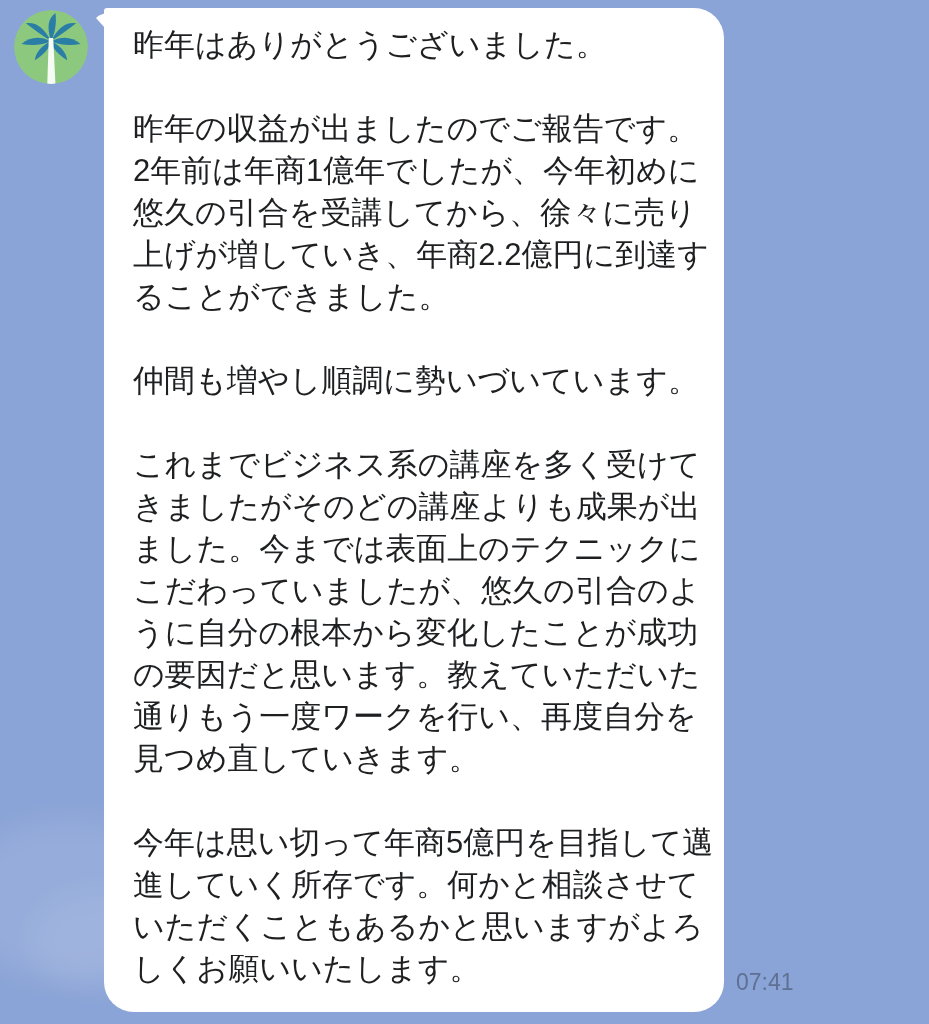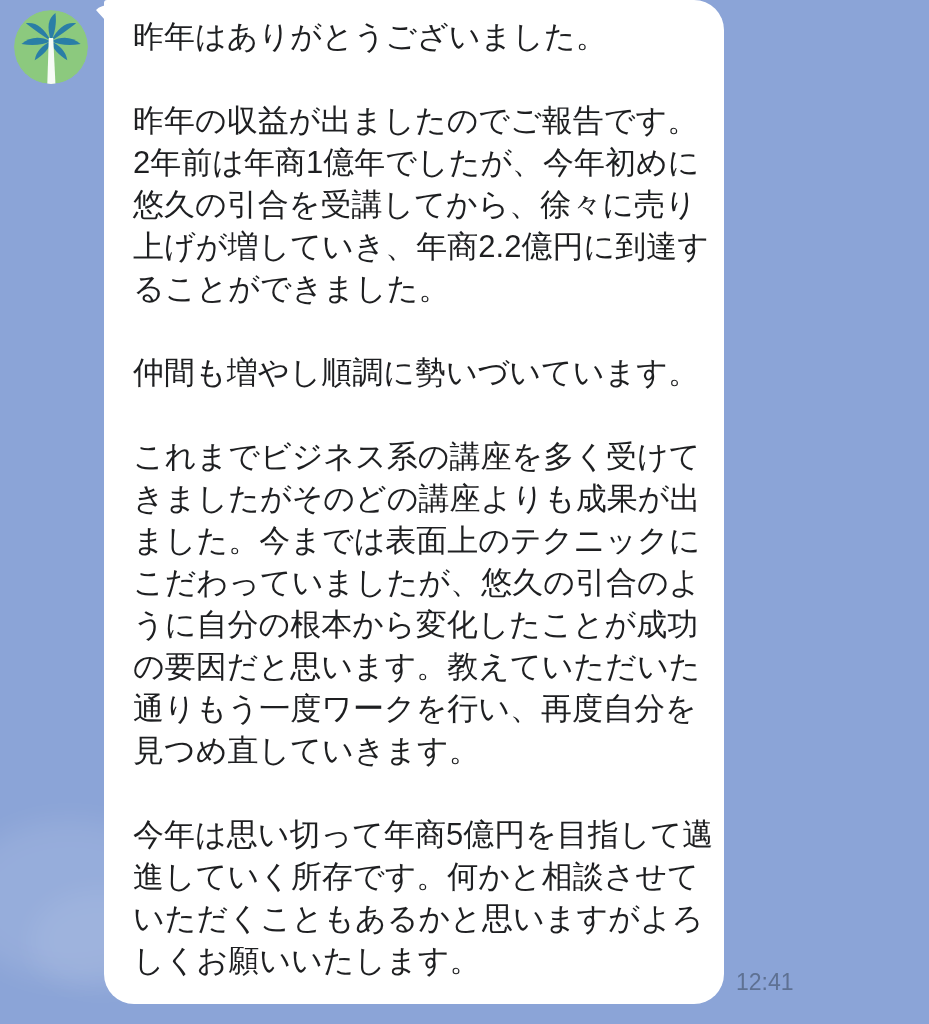--- a/index.html
+++ b/index.html
@@ -42,21 +42,21 @@
     width: 74px;
     height: 74px;
     border-radius: 50%;
     overflow: hidden;
   }
   .avatar svg { display: block; width: 74px; height: 74px; }
 
   .bubble {
     position: absolute;
     left: 104px;
-    top: 0;
+    top: 8px;
     width: 620px;
     box-sizing: border-box;
     background: #ffffff;
     border-radius: 3px 30px 30px 30px;
     padding: 16px 20px 22px 29px;
   }
   .tail {
     position: absolute;
     left: -9px;
     top: 1px;
@@ -125,15 +125,15 @@
 の要因だと思います。教えていただいた
 通りもう一度ワークを行い、再度自分を
 見つめ直していきます。
 
 今年は思い切って年商5億円を目指して邁
 進していく所存です。何かと相談させて
 いただくこともあるかと思いますがよろ
 しくお願いいたします。</div>
   </div>
 
-  <span class="timestamp">12:41</span>
+  <span class="timestamp">07:41</span>
 
 </div>
 
 </body></html>

